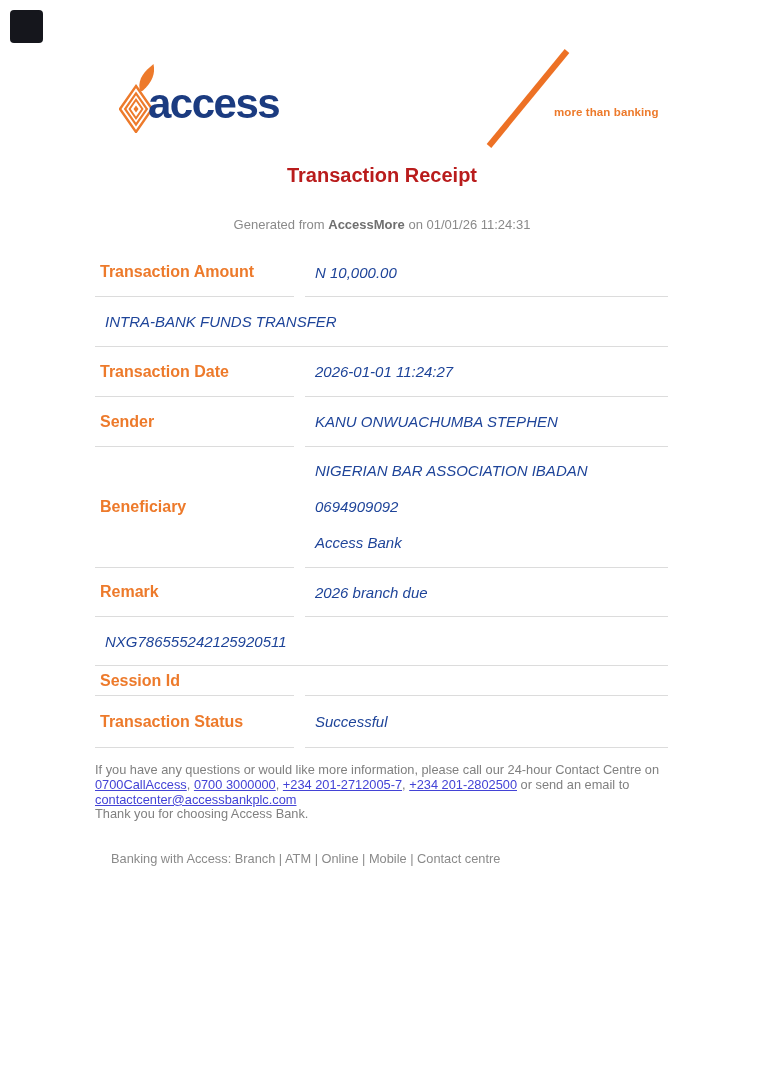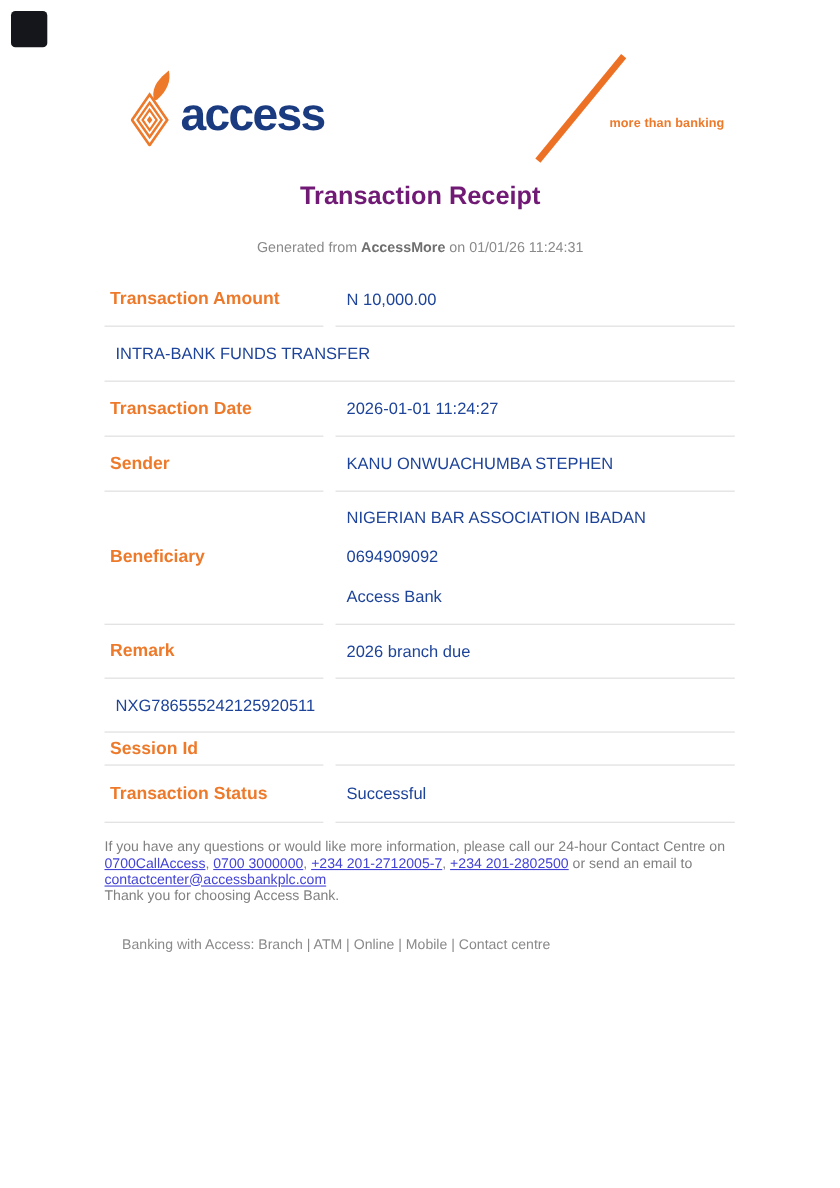--- a/index.html
+++ b/index.html
@@ -13,35 +13,35 @@
 
   .corner-square {
     position: absolute; left: 10px; top: 10px;
     width: 33px; height: 33px;
     background: #15161c; border-radius: 4px;
   }
 
   
   .logo-icon { position: absolute; left: 119px; top: 63px; }
   .logo-text {
-    position: absolute; left: 164px; top: 80px;
+    position: absolute; left: 148px; top: 80px;
     font-size: 42px; font-weight: bold; letter-spacing: -1.5px;
     color: #1b3b80;
   }
   .slash-wrap { position: absolute; left: 482px; top: 47px; }
   .tagline {
     position: absolute; left: 554px; top: 106px;
     font-size: 11.5px; font-weight: bold; color: #ed7a2b;
     letter-spacing: 0.1px;
   }
 
   .title {
     position: absolute; left: 0; top: 164px; width: 764px;
     text-align: center;
-    font-size: 23px; font-weight: bold; color: #701a75;
+    font-size: 20px; font-weight: bold; color: #b91c1c;
   }
 
   .generated {
     position: absolute; left: 0; top: 217px; width: 764px;
     text-align: center;
     font-size: 13px; color: #8a8a8a;
   }
   .generated .app { font-weight: bold; color: #6f6f6f; }
 
   
@@ -50,21 +50,21 @@
   .lcell {
     width: 199px; box-sizing: border-box; padding-left: 5px;
     border-bottom: 1px solid #dcdcdc;
     display: flex; align-items: center;
     font-weight: bold; font-size: 16px; color: #ed7a2b;
   }
   .vcell {
     flex: 1; box-sizing: border-box; padding-left: 10px;
     border-bottom: 1px solid #dcdcdc;
     display: flex; align-items: center;
-    font-size: 15px; color: #1e4499;
+    font-size: 15px; color: #1e4499; font-style: italic;
   }
   .h49 { height: 49px; }
   .h50 { height: 50px; }
   .hbene { height: 121px; }
   .hsess { height: 30px; }
   .hstat { height: 52px; }
   .vcol { flex-direction: column; align-items: flex-start; justify-content: center; }
   .vcol div { line-height: 36px; }
 
   

